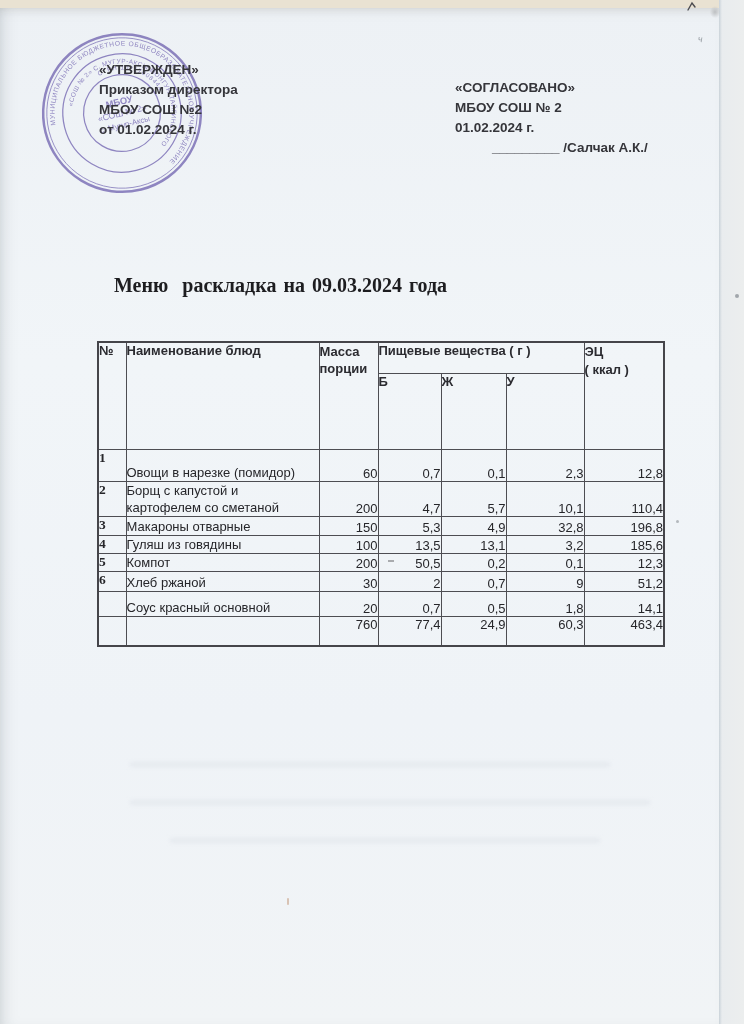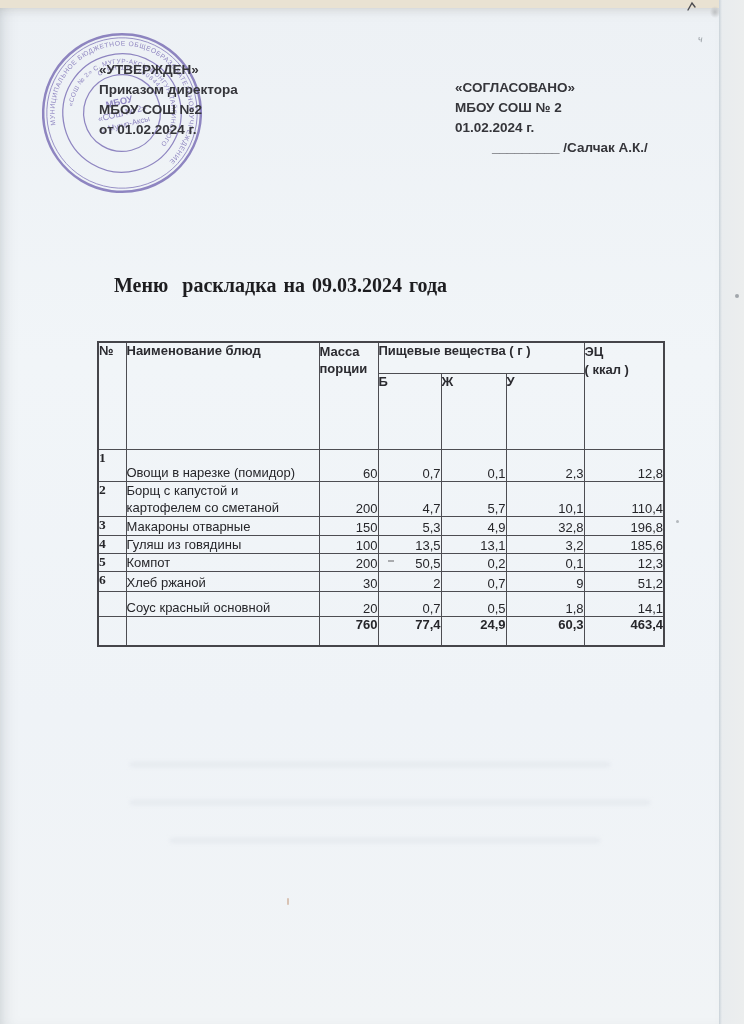--- a/index.html
+++ b/index.html
@@ -57,21 +57,21 @@
   td.num{
     vertical-align:top;font-family:"Liberation Serif","DejaVu Serif",serif;
     font-weight:bold;font-size:13.5px;padding:2px 0 0 6px;
   }
   td.name{padding:1px 0 2px 8px;line-height:17px;}
   td.val{text-align:right;padding:0 10px 2px 0;}
   td.ec{padding-right:12px;}
   tr.r0{height:32px;} tr.r1{height:35px;} tr.r2{height:19px;} tr.r3{height:17px;}
   tr.r4{height:16px;} tr.r5{height:20px;} tr.r6{height:25px;}
   tr.total{height:23px;}
-  tr.total td{font-weight:bold;padding-bottom:13px;}
+  tr.total td{font-weight:normal;padding-bottom:13px;}
   
   .artifact{position:absolute;z-index:4;pointer-events:none;}
   .pm1{left:686px;top:1px;width:12px;height:12px;}
   .pm2{left:698px;top:34px;font-size:9px;color:#9aa0a6;transform:rotate(10deg);}
   .corner-smudge{left:708px;top:4px;width:14px;height:16px;border-radius:50%;
     background:radial-gradient(closest-side,#b4b6b8 0%,rgba(180,182,184,0) 75%);opacity:.8;}
   .speck1{left:735px;top:294px;width:4px;height:4px;border-radius:50%;background:#8f949a;opacity:.8;}
   .speck2{left:676px;top:520px;width:3px;height:3px;border-radius:50%;background:#9aa0a4;opacity:.7;}
   .dash-artifact{left:388px;top:560px;width:6px;height:2px;background:#6f6f73;opacity:.55;}
   .red-speck{left:287px;top:898px;width:2px;height:7px;background:#c59a7e;opacity:.55;border-radius:1px;}

